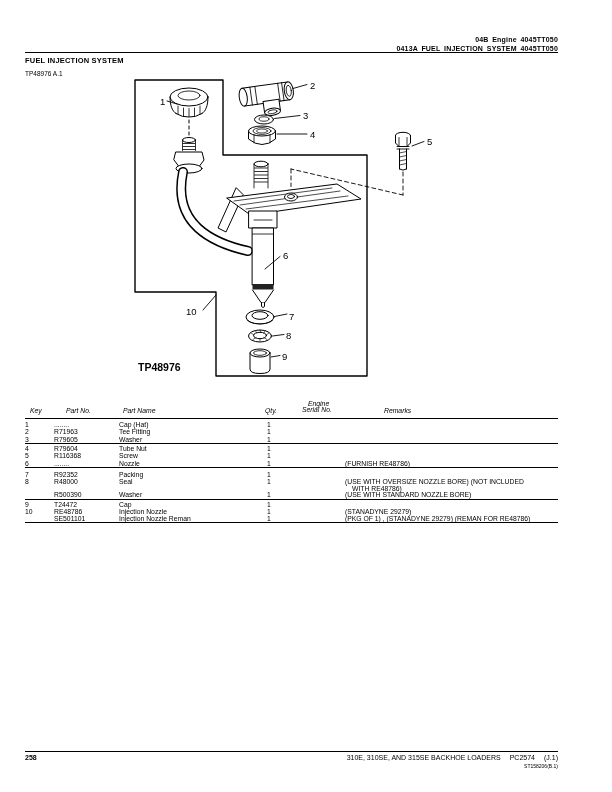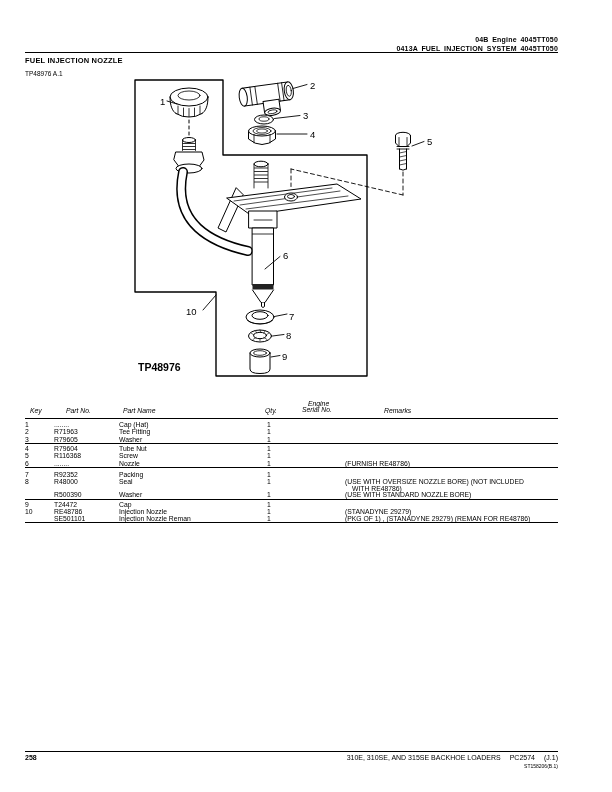--- a/index.html
+++ b/index.html
@@ -29,21 +29,21 @@
   .figid{font-size:10.5px;font-weight:bold;fill:#000;}
 </style>
 </head>
 <body>
 
 <div class="page">
 
   <div class="abs hdr" style="top:35.5px;">04B Engine 4045TT050</div>
   <div class="abs hdr" style="top:44.5px;">0413A FUEL INJECTION SYSTEM 4045TT050</div>
   <div class="hrule" style="top:51.5px;"></div>
-  <div class="abs title">FUEL INJECTION NOZZLE</div>
+  <div class="abs title">FUEL INJECTION SYSTEM</div>
   <div class="abs figref">TP48976 A.1</div>
 
   <svg style="position:absolute;left:0;top:0;" width="612" height="792" viewBox="0 0 612 792" fill="none" stroke="#000" stroke-width="1" stroke-linecap="round" stroke-linejoin="round">
 
     <path d="M135,80 H223 V155 H367 V376 H216 V292 H135 Z" stroke-width="1.4"></path>
 
     <g>
       <ellipse cx="189" cy="97" rx="19" ry="9" fill="#fff"></ellipse>
       <path d="M170,97 C170,106 172.5,111.5 176,113.5 M208,97 C208,106 205.5,111.5 202,113.5"></path>
       <path d="M176,113.5 Q182.5,117.5 189,117 Q195.5,117.5 202,113.5"></path>

